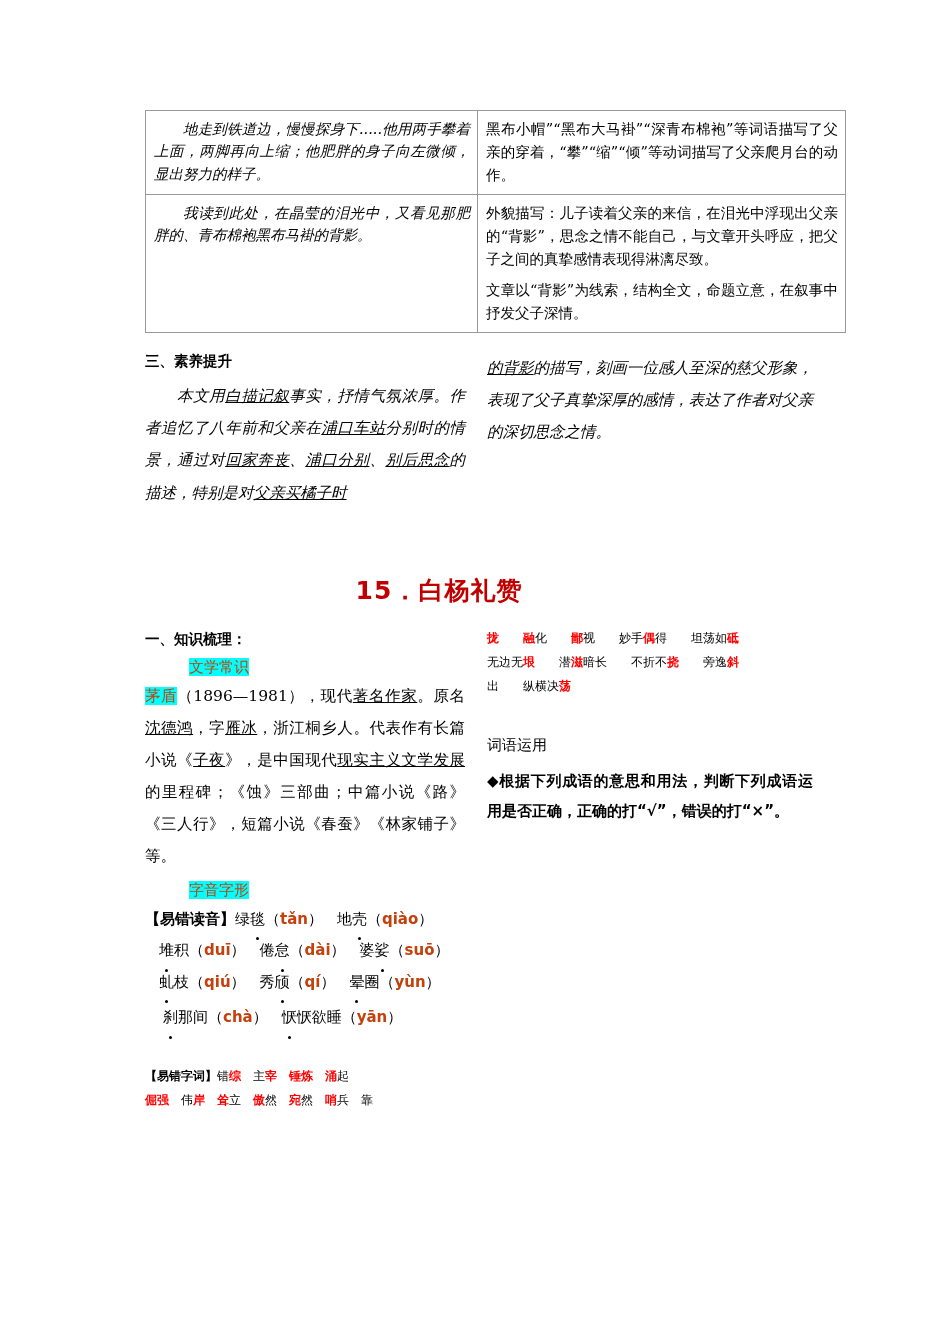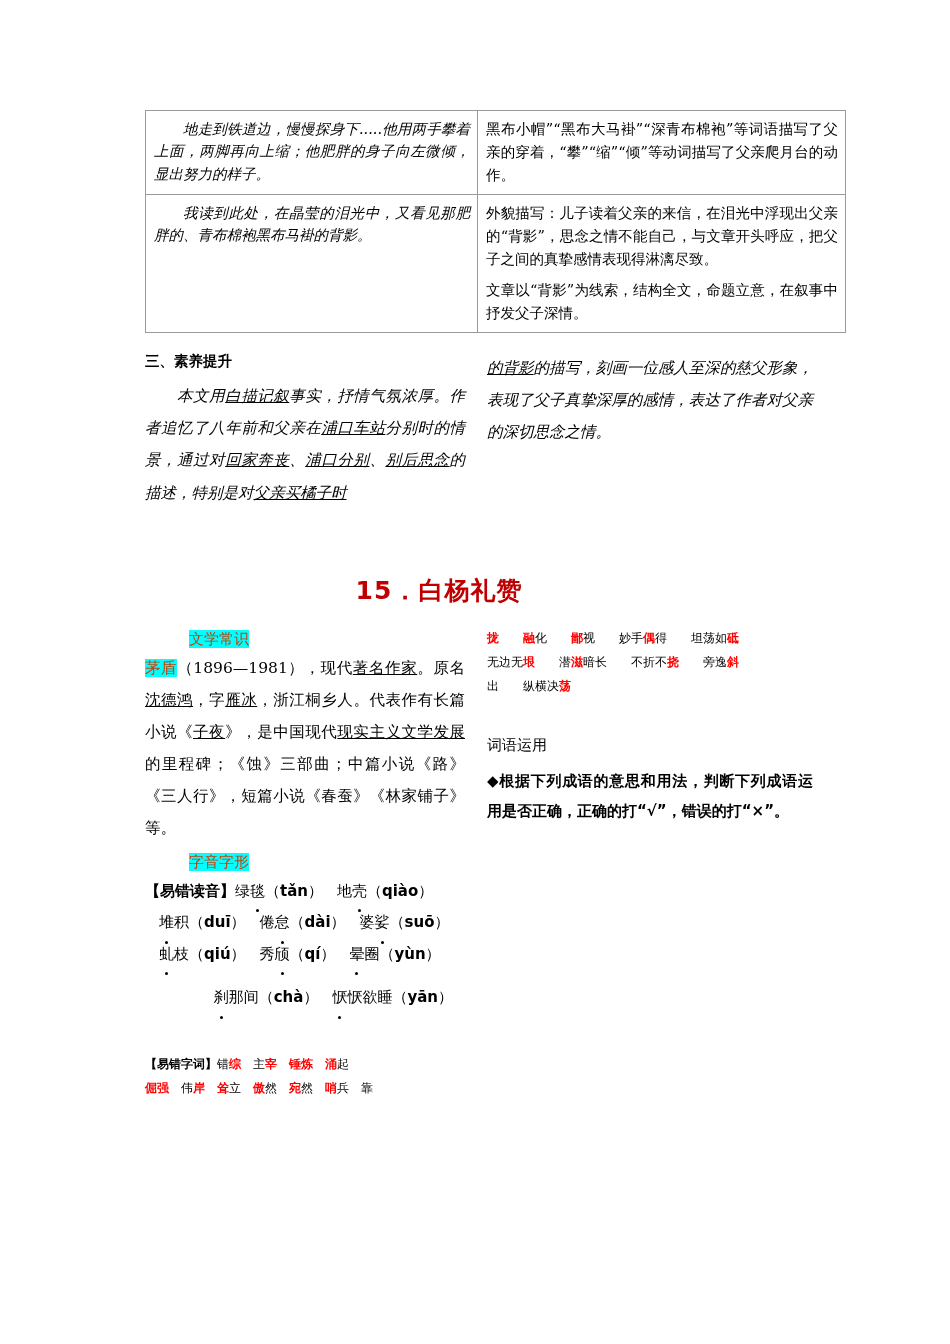--- a/index.html
+++ b/index.html
@@ -136,21 +136,21 @@
     content: "";
     position: absolute;
     left: 50%;
     bottom: -5px;
     width: 3px;
     height: 3px;
     margin-left: -1.5px;
     border-radius: 50%;
     background: #000;
   }
-  .py { color: #000000; font-family: "DejaVu Sans", "Liberation Sans", sans-serif; font-weight: bold; font-style: normal; }
+  .py { color: #c2410c; font-family: "DejaVu Sans", "Liberation Sans", sans-serif; font-weight: bold; font-style: normal; }
 
   .wordrow {
     font-family: "DejaVu Sans", "Liberation Sans", sans-serif;
     font-size: 12px;
     line-height: 2.0;
     margin: 0;
   }
   .pron-block {
     font-family: "DejaVu Serif", "Liberation Serif", serif;
     font-size: 15px;
@@ -196,32 +196,33 @@
     <p class="body-kai" id="s3-left"><span>　　本文用</span><span class="ul" style="text-decoration: underline;">白描记叙</span><span>事实，抒情气氛浓厚。作者追忆了八年前和父亲在</span><span class="ul" style="text-decoration: underline;">浦口车站</span><span>分别时的情景，通过对</span><span class="ul" style="text-decoration: underline;">回家奔丧</span><span>、</span><span class="ul" style="text-decoration: underline;">浦口分别</span><span>、</span><span class="ul" style="text-decoration: underline;">别后思念</span><span>的描述，特别是对</span><span class="ul" style="text-decoration: underline;">父亲买橘子时</span></p>
   </div>
 
   <div class="col-right" style="top:352px;">
     <p class="body-kai" id="s3-right"><span class="ul" style="text-decoration: underline;">的背影</span><span>的描写，刻画一位感人至深的慈父形象，表现了父子真挚深厚的感情，表达了作者对父亲的深切思念之情。</span></p>
   </div>
 
   <div class="doc-title">15．白杨礼赞</div>
 
   <div class="col-left" style="top:630px;">
+    <div class="h-sec">一、知识梳理：</div>
 
     <p class="lbl-hl"><span class="hl">文学常识</span></p>
 
     <p class="body-song" id="bio-para"><span class="hl" style="background: rgb(0, 255, 255);">茅盾</span><span>（1896—1981），现代</span><span class="ul" style="text-decoration: underline;">著名作家</span><span>。原名</span><span class="ul" style="text-decoration: underline;">沈德鸿</span><span>，字</span><span class="ul" style="text-decoration: underline;">雁冰</span><span>，浙江桐乡人。代表作有长篇小说《</span><span class="ul" style="text-decoration: underline;">子夜</span><span>》，是中国现代</span><span class="ul" style="text-decoration: underline;">现实主义文学发展</span><span>的里程碑；《蚀》三部曲；中篇小说《路》《三人行》，短篇小说《春蚕》《林家铺子》等。</span></p>
 
     <p class="lbl-hl" style="margin-top:8px;"><span class="hl">字音字形</span></p>
 
     <div class="pron-block" id="pron-block">
         <p style="margin: 0px;"><span class="bk">【易错读音】</span><span><span>绿</span><span class="dotchar">毯</span></span><span>（<span class="py">tǎn</span>）</span><span class="sp"></span><span><span>地</span><span class="dotchar">壳</span></span><span>（<span class="py">qiào</span>）</span></p>
         <p style="margin: 0px;"><span class="sp"></span><span><span class="dotchar">堆</span><span>积</span></span><span>（<span class="py">duī</span>）</span><span class="sp"></span><span><span>倦</span><span class="dotchar">怠</span></span><span>（<span class="py">dài</span>）</span><span class="sp"></span><span><span>婆</span><span class="dotchar">娑</span></span><span>（<span class="py">suō</span>）</span></p>
         <p style="margin: 0px;"><span class="sp"></span><span><span class="dotchar">虬</span><span>枝</span></span><span>（<span class="py">qiú</span>）</span><span class="sp"></span><span><span>秀</span><span class="dotchar">颀</span></span><span>（<span class="py">qí</span>）</span><span class="sp"></span><span><span class="dotchar">晕</span><span>圈</span></span><span>（<span class="py">yùn</span>）</span></p>
-        <p style="margin: 12px; text-align: right;"><span class="sp"></span><span><span class="dotchar">刹</span><span>那</span><span>间</span></span><span>（<span class="py">chà</span>）</span><span class="sp"></span><span><span class="dotchar">恹</span><span>恹</span><span>欲</span><span>睡</span></span><span>（<span class="py">yān</span>）</span></p>
+        <p style="margin: 4px;"><span class="sp"></span><span><span class="dotchar">刹</span><span>那</span><span>间</span></span><span>（<span class="py">chà</span>）</span><span class="sp"></span><span><span class="dotchar">恹</span><span>恹</span><span>欲</span><span>睡</span></span><span>（<span class="py">yān</span>）</span></p>
       </div>
 
     <div style="height:26px;"></div>
 
     <p class="wordrow" id="word-line-1"><span class="bk">【易错字词】</span><span>错</span><span class="redb">综</span><span>　主</span><span class="redb">宰</span><span>　</span><span class="redb">锤炼</span><span>　</span><span class="redb">涌</span><span>起</span></p>
     <p class="wordrow" id="word-line-2"><span class="redb">倔强</span><span>　伟</span><span class="redb">岸</span><span>　</span><span class="redb">耸</span><span>立</span><span>　</span><span class="redb">傲</span><span>然</span><span>　</span><span class="redb">宛</span><span>然</span><span>　</span><span class="redb">哨</span><span>兵</span><span>　靠</span></p>
   </div>
 
   <div class="col-right" style="top:626px;">
     <p class="wordrow" id="r-word-1"><span class="redb">拢</span><span>　　</span><span class="redb">融</span><span>化</span><span>　　</span><span class="redb">鄙</span><span>视</span><span>　　妙手</span><span class="redb">偶</span><span>得</span><span>　　坦荡如</span><span class="redb">砥</span></p>

